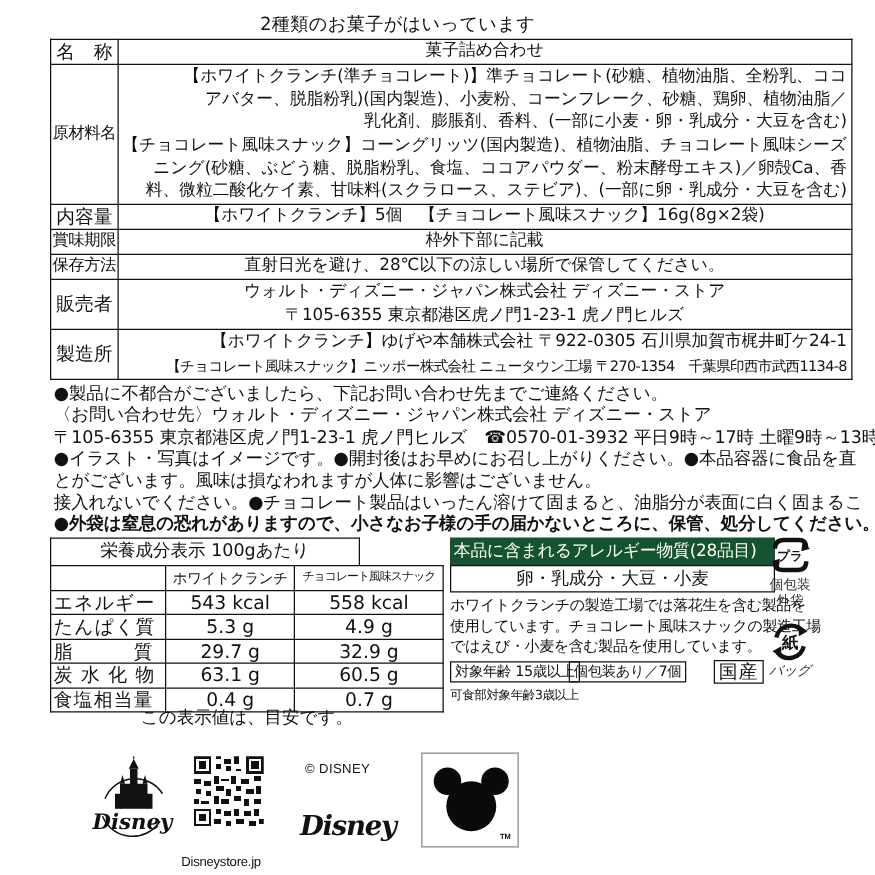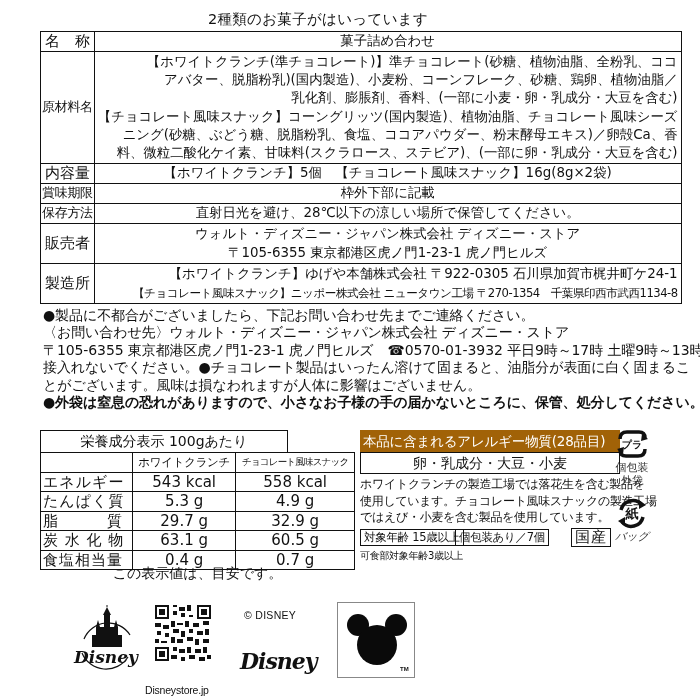--- a/index.html
+++ b/index.html
@@ -21,21 +21,21 @@
   .notes .bold { font-weight: bold; }
 
   .nutri-title { position: absolute; top: 430px; left: 40px; width: 248px; height: 22px; border: 1px solid #111; border-bottom: none; text-align: center; font-size: 14px; line-height: 21px; }
   table.nutri { position: absolute; top: 452px; left: 40px; width: 315px; border-collapse: collapse; border: 1.5px solid #111; }
   table.nutri td { border: 1px solid #111; font-size: 15px; height: 19.5px; line-height: 18px; text-align: center; padding: 0 2px; white-space: nowrap; }
   table.nutri td.rl { text-align: left; width: 80px; letter-spacing: 1px; }
   table.nutri td.hd1 { font-size: 11.5px; letter-spacing: -0.3px; width: 97px; }
   table.nutri td.hd2 { font-size: 9.5px; letter-spacing: -0.8px; width: 97px; }
   .nutri-foot { position: absolute; top: 565px; left: 40px; width: 315px; text-align: center; font-size: 14px; }
 
-  .allergy-head { position: absolute; top: 430px; left: 360px; width: 260px; height: 22px; background: #a16207; color: #fff; font-size: 13.5px; line-height: 22px; padding-left: 3px; white-space: nowrap; letter-spacing: -0.2px; }
+  .allergy-head { position: absolute; top: 430px; left: 360px; width: 260px; height: 22px; background: #14532d; color: #fff; font-size: 13.5px; line-height: 22px; padding-left: 3px; white-space: nowrap; letter-spacing: -0.2px; }
   .allergy-box { position: absolute; top: 452px; left: 360px; width: 260px; height: 22px; border: 1px solid #111; text-align: center; font-size: 14px; line-height: 21px; }
   .allergy-note { position: absolute; top: 476px; left: 360px; width: 265px; font-size: 12px; line-height: 16.5px; letter-spacing: -0.3px; }
   .allergy-note span { display: block; white-space: nowrap; }
   .tags { position: absolute; top: 529px; left: 360px; height: 18px; }
   .tag { position: absolute; top: 0; height: 17px; border: 1px solid #111; font-size: 11.5px; line-height: 15px; padding: 0 3px; white-space: nowrap; letter-spacing: -0.3px; }
   .tag.big { font-size: 15px; line-height: 16px; height: 19px; top: -1px; border-width: 1.5px; letter-spacing: 1px; }
   .tag-sub { position: absolute; top: 549px; left: 360px; font-size: 10px; white-space: nowrap; letter-spacing: -0.3px; }
 
   .recycle { position: absolute; left: 602px; width: 60px; text-align: center; font-size: 11px; line-height: 13px; color: #333; }
   .recycle svg { display: block; margin: 0 auto; }
@@ -105,22 +105,23 @@
       <span class="nowrap" style="font-size:11.6px;letter-spacing:-0.5px">【チョコレート風味スナック】ニッポー株式会社 ニュータウン工場 〒270-1354　千葉県印西市武西1134-8</span>
     </td>
   </tr>
 </tbody>
   </table>
 
 <div class="notes">
   <span class="line">●製品に不都合がございましたら、下記お問い合わせ先までご連絡ください。</span>
   <span class="line">〈お問い合わせ先〉ウォルト・ディズニー・ジャパン株式会社 ディズニー・ストア</span>
   <span class="line">〒105-6355 東京都港区虎ノ門1-23-1 虎ノ門ヒルズ　☎0570-01-3932 平日9時～17時 土曜9時～13時</span>
+  <span class="line">●イラスト・写真はイメージです。●開封後はお早めにお召し上がりください。●本品容器に食品を直</span>
+  <span class="line">とがございます。風味は損なわれますが人体に影響はございません。</span>
   <span class="line">接入れないでください。●チョコレート製品はいったん溶けて固まると、油脂分が表面に白く固まるこ</span>
-  <span class="line">とがございます。風味は損なわれますが人体に影響はございません。</span>
   <span class="line bold">●外袋は窒息の恐れがありますので、小さなお子様の手の届かないところに、保管、処分してください。</span>
 </div>
 
 <div class="nutri-title">栄養成分表示 100gあたり</div>
 <table class="nutri">
   <tbody>
       <tr>
     <td class="rl"></td>
     <td class="hd1">ホワイトクランチ</td>
     <td class="hd2">チョコレート風味スナック</td>

